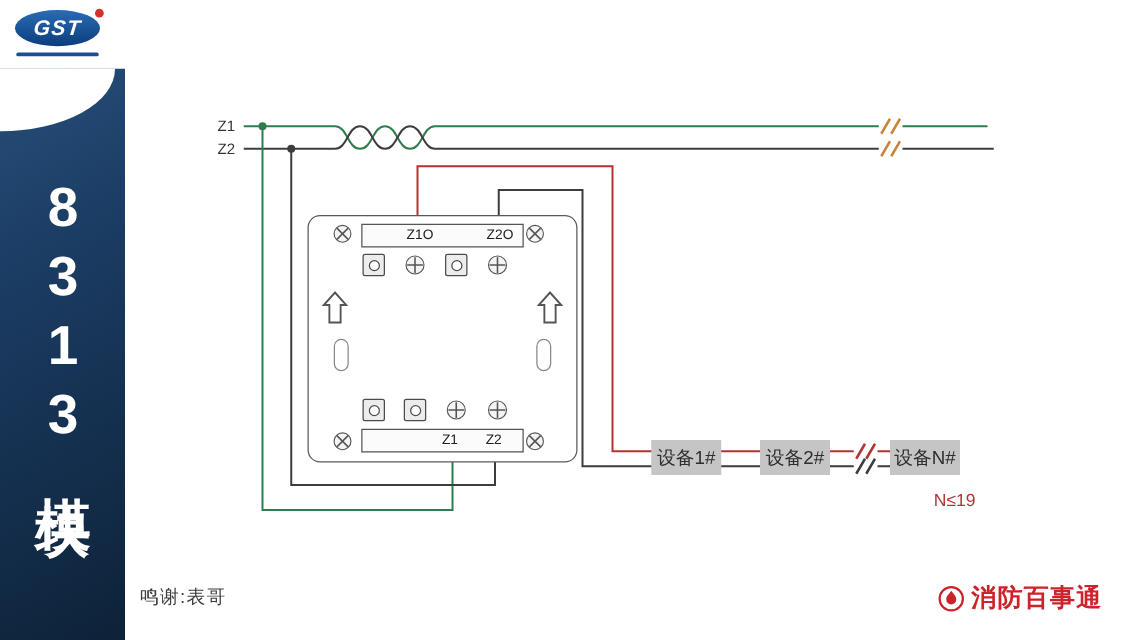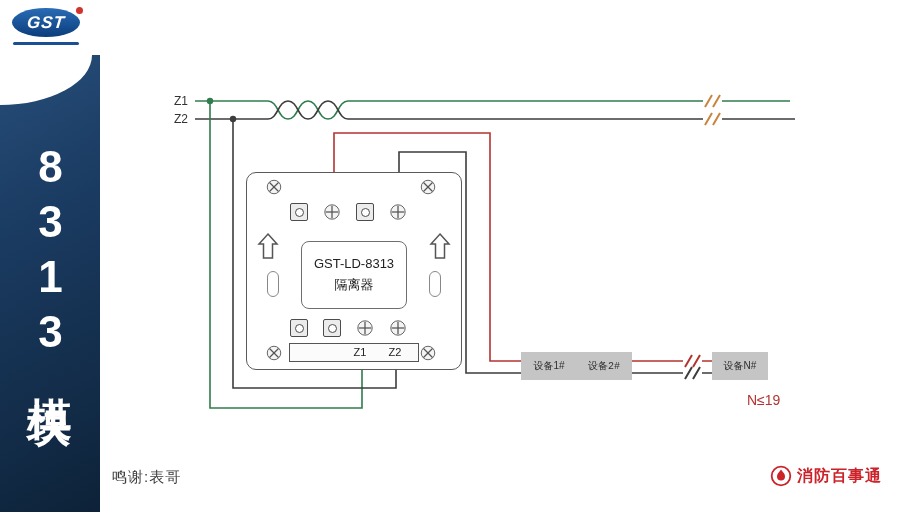--- a/index.html
+++ b/index.html
@@ -57,28 +57,28 @@
     display:flex;flex-direction:column;align-items:center;justify-content:center;gap:5px;}
   .model-name,.model-sub{font-size:13px;color:#222;white-space:nowrap;}
   .arrow{position:absolute;width:24px;height:30px;}
   .ar-l{left:9px;top:58px;} .ar-r{left:181px;top:58px;}
   .arrow-shape{stroke:#555;stroke-width:1.5;fill:#fff;}
   .pill{position:absolute;width:12px;height:26px;border:1.4px solid #888;border-radius:7px;background:#fff;box-sizing:border-box;}
   .pi-l{left:20px;top:98px;} .pi-r{left:182px;top:98px;}
 
   
   .device{position:absolute;top:352px;width:56px;height:28px;background:var(--device-fill,#c5c5c5);
-    display:flex;align-items:center;justify-content:center;font-size:10px;color:#2e2e2e;white-space:nowrap;}
-  .dev1{left:521px;} .dev2{left:576px;font-family:Liberation Mono, monospace;} .devN{left:712px;}
+    display:flex;align-items:center;justify-content:center;font-size:15px;color:#2e2e2e;white-space:nowrap;}
+  .dev1{left:521px;} .dev2{left:608px;} .devN{left:712px;}
   .n-limit{position:absolute;left:747px;top:392px;font-size:14px;color:var(--wire-red,#b23432);}
 
   
   .credit{position:absolute;left:112px;top:468px;font-size:15px;color:#3d3d3d;letter-spacing:1px;}
   .brand{position:absolute;right:28px;top:465px;display:flex;align-items:center;gap:5px;}
-  .brand-text{font-size:16px;font-weight:700;color:var(--accent-red,#cc2229);letter-spacing:1px;white-space:nowrap;}
+  .brand-text{font-size:20px;font-weight:700;color:var(--accent-red,#cc2229);letter-spacing:1px;white-space:nowrap;}
   .brand-ring{stroke:var(--accent-red,#cc2229);fill:none;stroke-width:1.8;}
   .brand-flame{fill:var(--accent-red,#cc2229);}
 </style>
 </head>
 <body>
 
 <div class="stage">
 
   <div class="sidebar">
     <div class="sidebar-curve"></div>
@@ -129,20 +129,24 @@
       <circle class="screw-stroke" cx="10" cy="10" r="7.5"></circle>
         <line class="screw-line" x1="5" y1="5" x2="15" y2="15"></line>
         <line class="screw-line" x1="15" y1="5" x2="5" y2="15"></line>
     </svg>
     <svg class="screw sc-br" viewBox="0 0 20 20">
       <circle class="screw-stroke" cx="10" cy="10" r="7.5"></circle>
         <line class="screw-line" x1="5" y1="5" x2="15" y2="15"></line>
         <line class="screw-line" x1="15" y1="5" x2="5" y2="15"></line>
     </svg>
 
+    <div class="tbar">
+      <span class="bar-lbl t-z1o">Z1O</span>
+      <span class="bar-lbl t-z2o">Z2O</span>
+    </div>
 
     <div class="tu tu-sq r-top c1">
         <div class="tu-hole"></div>
       </div>
     <svg class="tu r-top c2" viewBox="0 0 20 20">
       <circle class="screw-stroke" cx="10" cy="10" r="8"></circle>
         <line class="screw-line" x1="10" y1="3" x2="10" y2="17"></line>
         <line class="screw-line" x1="3" y1="10" x2="17" y2="10"></line>
     </svg>
     <div class="tu tu-sq r-top c3">
@@ -154,24 +158,20 @@
         <line class="screw-line" x1="3" y1="10" x2="17" y2="10"></line>
     </svg>
 
     <svg class="arrow ar-l" viewBox="0 0 24 30">
       <path class="arrow-shape" d="M12,3 L21,13 H16.5 V27 H7.5 V13 H3 Z"></path>
     </svg>
     <svg class="arrow ar-r" viewBox="0 0 24 30">
       <path class="arrow-shape" d="M12,3 L21,13 H16.5 V27 H7.5 V13 H3 Z"></path>
     </svg>
 
-    <div class="center-box">
-      <div class="model-name">GST-LD-8313</div>
-      <div class="model-sub">隔离器</div>
-    </div>
 
     <div class="pill pi-l"></div>
     <div class="pill pi-r"></div>
 
     <div class="tu tu-sq r-bot c1">
         <div class="tu-hole"></div>
       </div>
     <div class="tu tu-sq r-bot c2">
         <div class="tu-hole"></div>
       </div>

